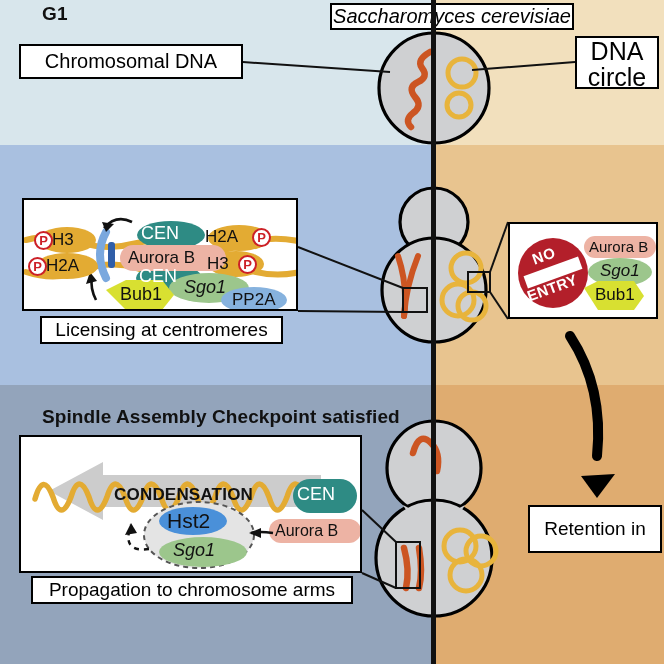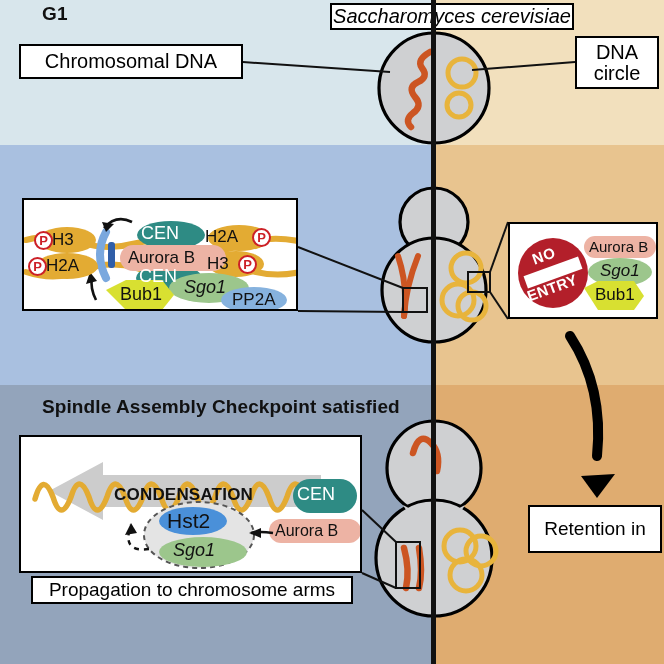--- a/index.html
+++ b/index.html
@@ -21,31 +21,31 @@
   #bg-sac-right    {left:434px;top:385px;width:230px;height:279px;background:#dfac70;}
   #center-divider  {left:431px;top:0;width:5px;height:664px;background:#111;}
 
   
   .stage-head{
     position:absolute;font-weight:bold;color:#111;
     letter-spacing:.1px;white-space:nowrap;margin-left:32px;
   }
   #head-g1   {left:10px;top:3px;  font-size:19px;}
   #head-meta {left:10px;top:152px;font-size:19px;}
-  #head-sac  {left:10px;top:396px;font-size:19px;}
+  #head-sac  {left:10px;top:406px;font-size:19px;}
 
   
   .wbox{
     position:absolute;background:#fff;border:2px solid #000;
     display:flex;align-items:center;justify-content:center;
     text-align:center;color:#000;box-sizing:border-box;
   }
   #box-species{left:330px;top:3px;width:244px;height:27px;font-size:20px;font-style:italic;}
   #box-chromdna{left:19px;top:44px;width:224px;height:35px;font-size:20px;}
-  #box-dnacircle{left:575px;top:36px;width:84px;height:53px;font-size:20px;line-height:1.05;flex-direction:column;}
+  #box-dnacircle{left:575px;top:36px;width:84px;height:53px;font-size:25px;line-height:1.05;flex-direction:column;justify-content:space-between;}
   #box-licensing{left:40px;top:316px;width:243px;height:28px;font-size:19px;}
   #box-propagation{left:31px;top:576px;width:322px;height:28px;font-size:19px;}
   #box-retention{left:528px;top:505px;width:134px;height:48px;font-size:19px;line-height:1.1;flex-direction:column;}
 
   
   .inset{position:absolute;background:#fff;border:2px solid #000;box-sizing:border-box;overflow:hidden;}
   #inset-meta{left:22px;top:198px;width:276px;height:113px;}
   #inset-noentry{left:508px;top:222px;width:150px;height:97px;}
   #inset-cond{left:19px;top:435px;width:343px;height:138px;}
 
@@ -174,20 +174,21 @@
   <div class="stage-head" id="head-sac">Spindle Assembly Checkpoint satisfied</div>
 
   <div class="wbox" id="box-species">Saccharomyces cerevisiae</div>
   <div class="wbox" id="box-chromdna">Chromosomal DNA</div>
 
   <div class="wbox" id="box-dnacircle">
     <span>DNA</span>
     <span>circle</span>
   </div>
 
+  <div class="wbox" id="box-licensing">Licensing at centromeres</div>
   <div class="wbox" id="box-propagation">Propagation to chromosome arms</div>
 
   <div class="wbox" id="box-retention">
     <span>Retention in</span>
   </div>
 
   <div class="inset" id="inset-meta">
     <svg viewBox="0 0 276 113" width="276" height="113">
 
       <path d="M2 40 q28 -8 54 2 q26 9 52 2 q28 -7 54 3 q28 9 54 -2 q28 -10 58 -4" fill="none" stroke="#e3ab33" stroke-width="6" stroke-linecap="round"></path>

